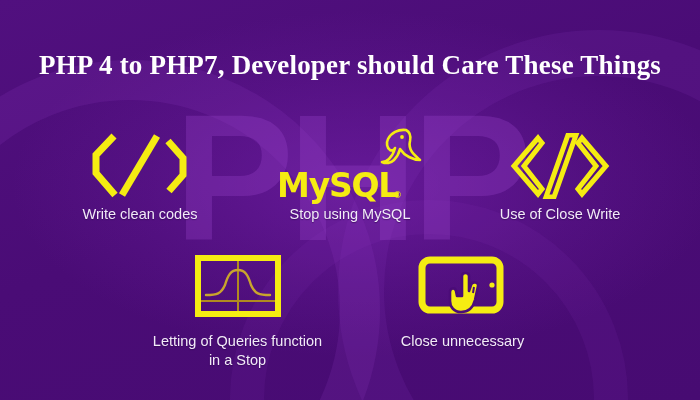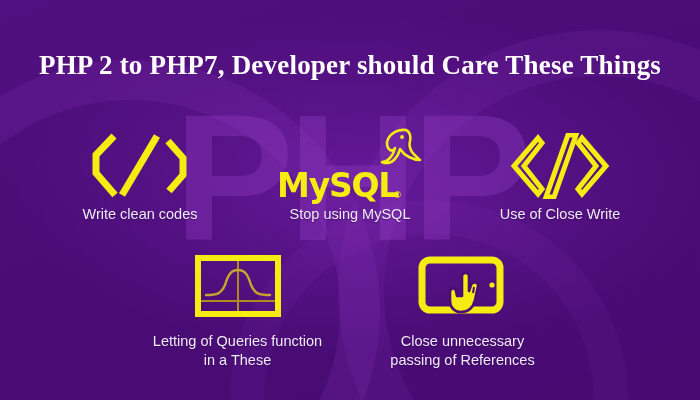--- a/index.html
+++ b/index.html
@@ -175,21 +175,21 @@
 
   <div class="bg-layer">
     <div class="bg-grad"></div>
     <div class="swoosh swoosh-1"></div>
     <div class="swoosh swoosh-2"></div>
     <div class="swoosh swoosh-3"></div>
     <div class="watermark">PHP</div>
   </div>
 
   <div class="title-band">
-    <span class="title-text">PHP 2 to PHP7, Developer should Care These Things</span>
+    <span class="title-text">PHP 4 to PHP7, Developer should Care These Things</span>
   </div>
 
   <div class="content">
 
     <div class="row row-top">
 
       <div class="card">
         <div class="icon-box">
           <span>
             <svg width="116" height="66" viewBox="0 0 116 66">
@@ -255,38 +255,37 @@
               <rect x="3" y="3" width="80" height="56" fill="none" stroke="#f5ec12" stroke-width="6"></rect>
               <line x1="43" y1="6" x2="43" y2="56" stroke="#b08a20" stroke-width="2"></line>
               <line x1="6" y1="46" x2="80" y2="46" stroke="#b08a20" stroke-width="2"></line>
               <path d="M11 40 C22 40 26 39 30 30 C33 20 36 15 43 15 C50 15 53 20 56 30
                        C60 39 64 40 75 40" fill="none" stroke="#c9a52c" stroke-width="2.4" stroke-linecap="round"></path>
             </svg>
           </span>
         </div>
         <div class="caption">
           <div>Letting of Queries function</div>
-          <div>in a These</div>
+          <div>in a Stop</div>
         </div>
       </div>
 
       <div class="card">
         <div class="icon-box">
           <span>
             <svg width="90" height="64" viewBox="0 0 90 64">
               <rect x="4" y="6" width="78" height="50" rx="8" ry="8" fill="none" stroke="#f5ec12" stroke-width="7"></rect>
               <circle cx="74" cy="31" r="2.6" fill="#f5ec12"></circle>
               <path d="M44 22 C44 18 51 18 51 22 L51 37 L53 31 C54 27 61 28 60 32
                        L57 46 C55 54 50 58 43 58 C36 58 32 53 32 47
                        L32 38 C32 34 37 33 38 37 L39 42 L44 42 Z" fill="#f5ec12" stroke="#4b0c78" stroke-width="2.6" stroke-linejoin="round"></path>
               <path d="M51 31 L51 37 M56 33 L55 39" stroke="#4b0c78" stroke-width="2" fill="none"></path>
             </svg>
           </span>
         </div>
         <div class="caption">
           <div>Close unnecessary</div>
-          <div>passing of References</div>
         </div>
       </div>
 
     </div>
   </div>
 </div>
 
 </body></html>

